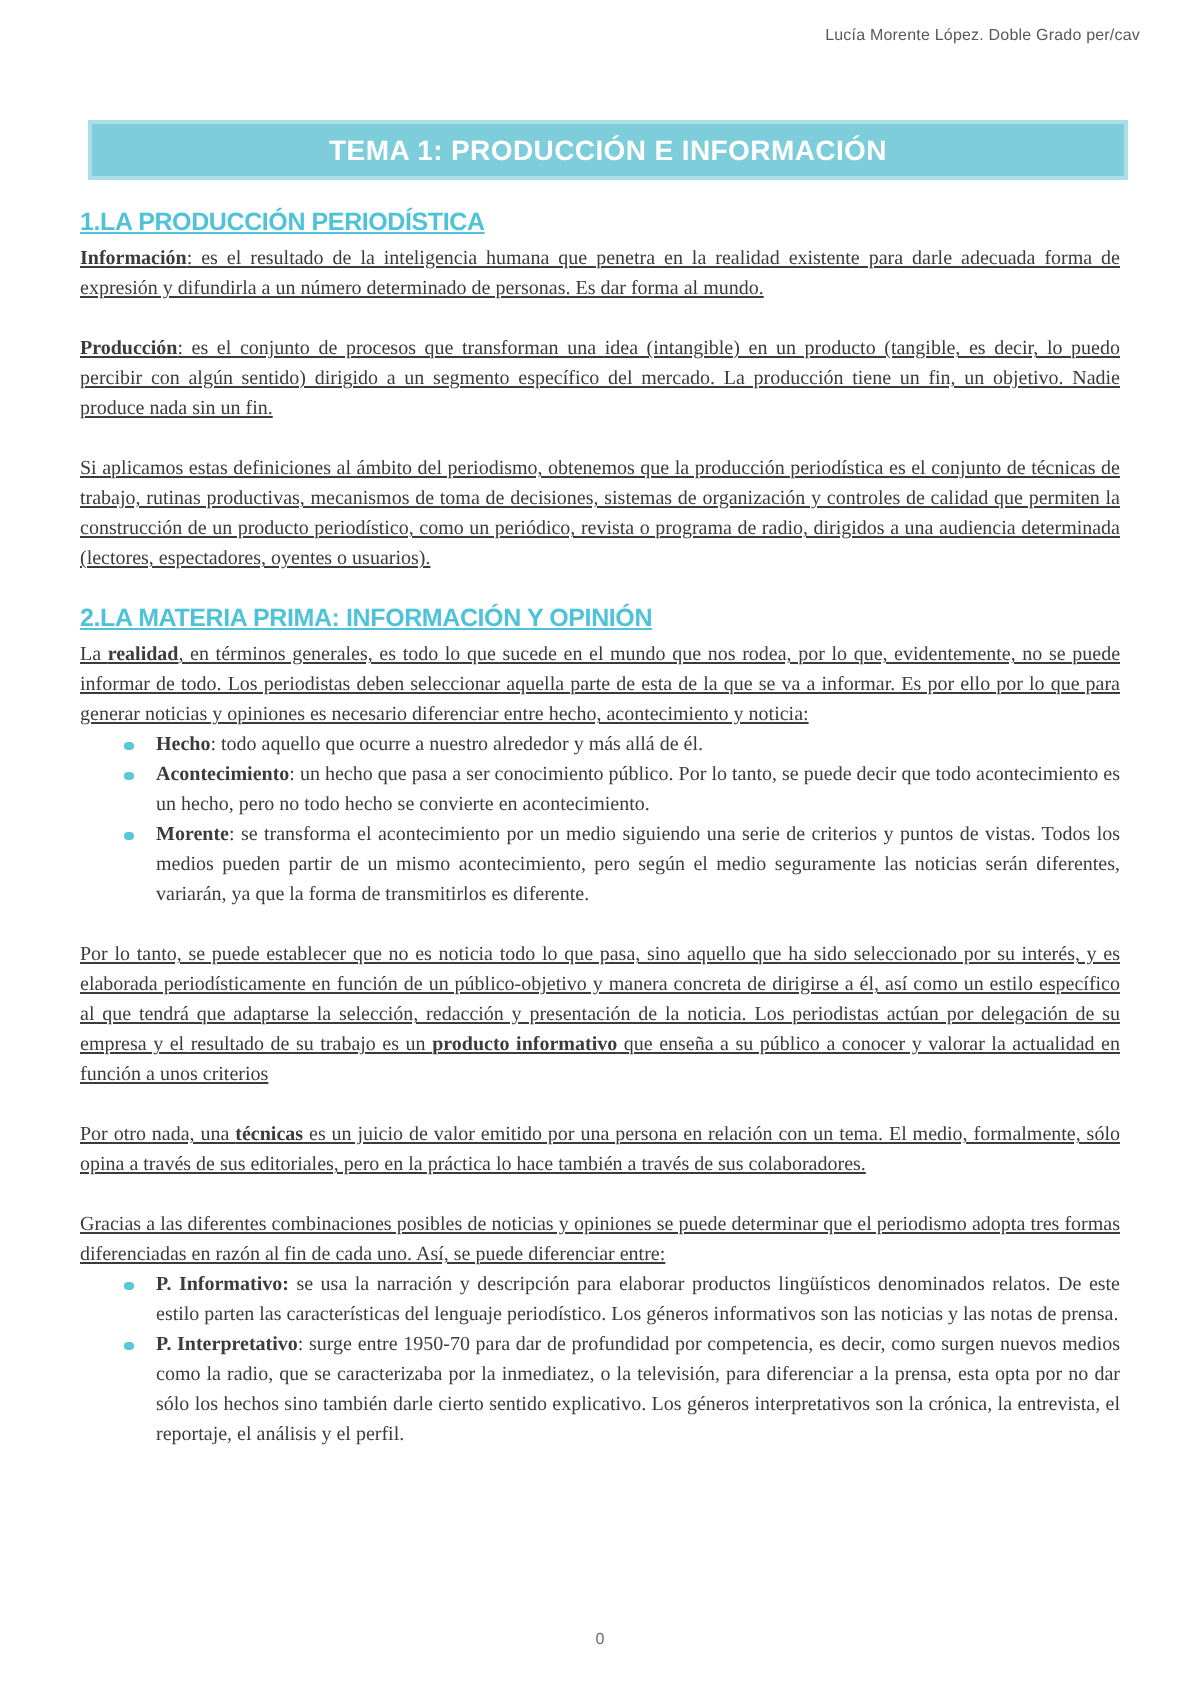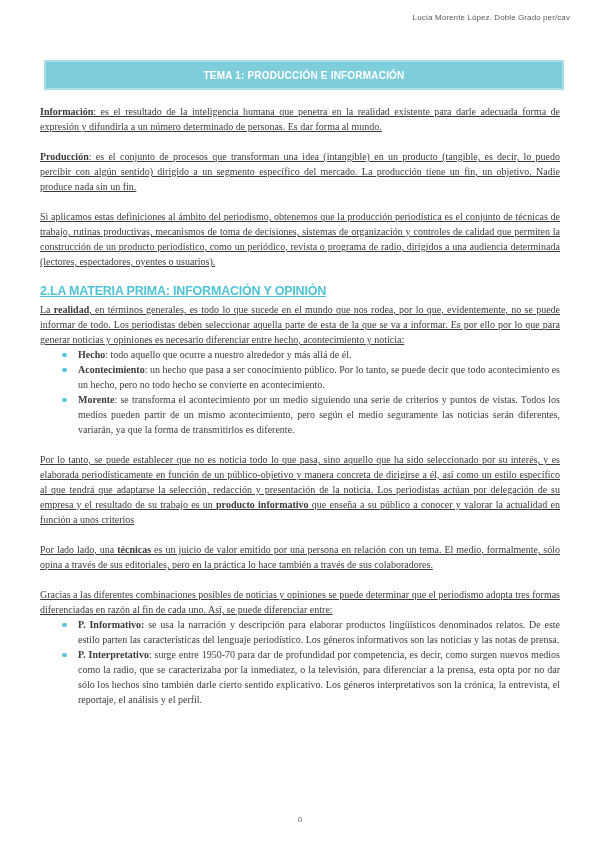--- a/index.html
+++ b/index.html
@@ -21,21 +21,21 @@
   }
   .banner{
     position:absolute; top:60px; left:44px; right:36px;
     height:26px;
     background:#7ECDDB;
     border:2px solid #AADEE9;
     display:flex; align-items:center; justify-content:center;
   }
   .banner-title{
     font-family:"Liberation Sans", sans-serif;
-    font-weight:bold; font-size:10px; color:#ffffff;
+    font-weight:bold; font-size:14px; color:#ffffff;
     letter-spacing:.2px;
     text-align:center;
   }
   .content{
     position:absolute; top:104px; left:40px; right:40px;
   }
   .sec-heading{
     font-family:"Liberation Sans", sans-serif;
     font-weight:bold; font-size:12.5px;
     color:#4EC3D8;
@@ -80,40 +80,41 @@
 <div class="page">
 
   <div class="author-line">Lucía Morente López. Doble Grado per/cav</div>
 
   <div class="banner">
     <span class="banner-title">TEMA 1: PRODUCCIÓN E INFORMACIÓN</span>
   </div>
 
   <div class="content">
 
+    <h2 class="sec-heading">1.LA PRODUCCIÓN PERIODÍSTICA</h2>
 
     <p class="body-p"><span class="b">Información</span><span>: es el resultado de la inteligencia humana que penetra en la realidad existente para darle adecuada forma de expresión y difundirla a un número determinado de personas. Es dar forma al mundo.</span></p>
 
     <p class="body-p"><span class="b">Producción</span><span>: es el conjunto de procesos que transforman una idea (intangible) en un producto (tangible, es decir, lo puedo percibir con algún sentido) dirigido a un segmento específico del mercado. La producción tiene un fin, un objetivo. Nadie produce nada sin un fin.</span></p>
 
     <p class="body-p">Si aplicamos estas definiciones al ámbito del periodismo, obtenemos que la producción periodística es el conjunto de técnicas de trabajo, rutinas productivas, mecanismos de toma de decisiones, sistemas de organización y controles de calidad que permiten la construcción de un producto periodístico, como un periódico, revista o programa de radio, dirigidos a una audiencia determinada (lectores, espectadores, oyentes o usuarios).</p>
 
     <h2 class="sec-heading second">2.LA MATERIA PRIMA: INFORMACIÓN Y OPINIÓN</h2>
 
     <p class="body-p" style="margin-bottom:0;"><span>La </span><span class="b">realidad</span><span>, en términos generales, es todo lo que sucede en el mundo que nos rodea, por lo que, evidentemente, no se puede informar de todo. Los periodistas deben seleccionar aquella parte de esta de la que se va a informar. Es por ello por lo que para generar noticias y opiniones es necesario diferenciar entre hecho, acontecimiento y noticia:</span></p>
 
     <ul class="cyan-list">
       <li><span class="b">Hecho</span><span>: todo aquello que ocurre a nuestro alrededor y más allá de él.</span></li>
       <li><span class="b">Acontecimiento</span><span>: un hecho que pasa a ser conocimiento público. Por lo tanto, se puede decir que todo acontecimiento es un hecho, pero no todo hecho se convierte en acontecimiento.</span></li>
       <li><span class="b">Morente</span><span>: se transforma el acontecimiento por un medio siguiendo una serie de criterios y puntos de vistas. Todos los medios pueden partir de un mismo acontecimiento, pero según el medio seguramente las noticias serán diferentes, variarán, ya que la forma de transmitirlos es diferente.</span></li>
     </ul>
 
     <p class="body-p"><span>Por lo tanto, se puede establecer que no es noticia todo lo que pasa, sino aquello que ha sido seleccionado por su interés, y es elaborada periodísticamente en función de un público-objetivo y manera concreta de dirigirse a él, así como un estilo específico al que tendrá que adaptarse la selección, redacción y presentación de la noticia. Los periodistas actúan por delegación de su empresa y el resultado de su trabajo es un </span><span class="b">producto informativo</span><span> que enseña a su público a conocer y valorar la actualidad en función a unos criterios</span></p>
 
-    <p class="body-p"><span>Por lado lado, una </span><span class="b">técnicas</span><span> es un juicio de valor emitido por una persona en relación con un tema. El medio, formalmente, sólo opina a través de sus editoriales, pero en la práctica lo hace también a través de sus colaboradores.</span></p>
+    <p class="body-p"><span>Por otro nada, una </span><span class="b">técnicas</span><span> es un juicio de valor emitido por una persona en relación con un tema. El medio, formalmente, sólo opina a través de sus editoriales, pero en la práctica lo hace también a través de sus colaboradores.</span></p>
 
     <p class="body-p" style="margin-bottom:0;">Gracias a las diferentes combinaciones posibles de noticias y opiniones se puede determinar que el periodismo adopta tres formas diferenciadas en razón al fin de cada uno. Así, se puede diferenciar entre:</p>
 
     <ul class="cyan-list">
       <li><span class="b">P. Informativo:</span><span> se usa la narración y descripción para elaborar productos lingüísticos denominados relatos. De este estilo parten las características del lenguaje periodístico. Los géneros informativos son las noticias y las notas de prensa.</span></li>
       <li><span class="b">P. Interpretativo</span><span>: surge entre 1950-70 para dar de profundidad por competencia, es decir, como surgen nuevos medios como la radio, que se caracterizaba por la inmediatez, o la televisión, para diferenciar a la prensa, esta opta por no dar sólo los hechos sino también darle cierto sentido explicativo. Los géneros interpretativos son la crónica, la entrevista, el reportaje, el análisis y el perfil.</span></li>
     </ul>
 
   </div>
 

